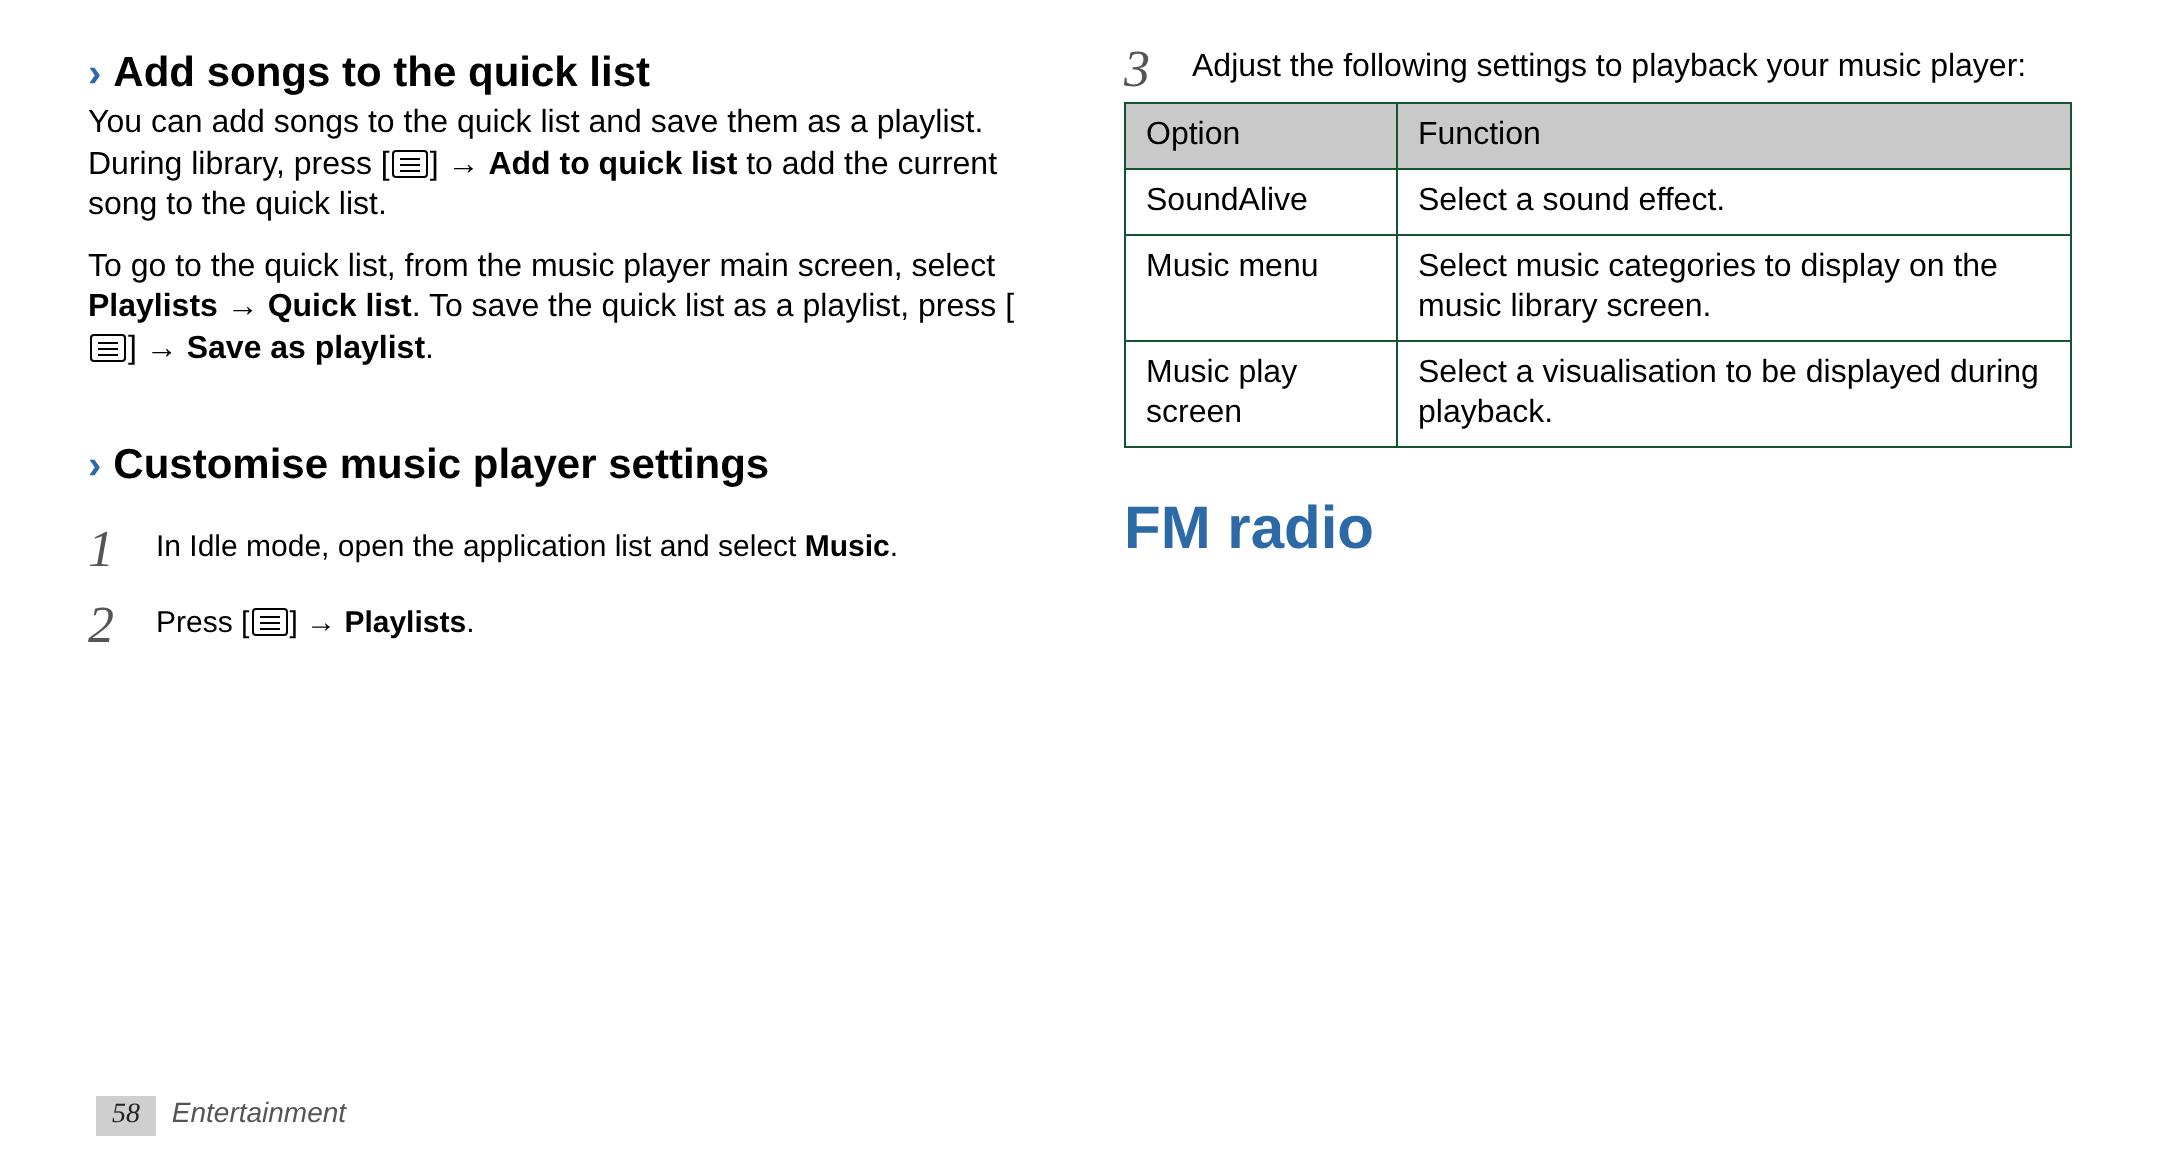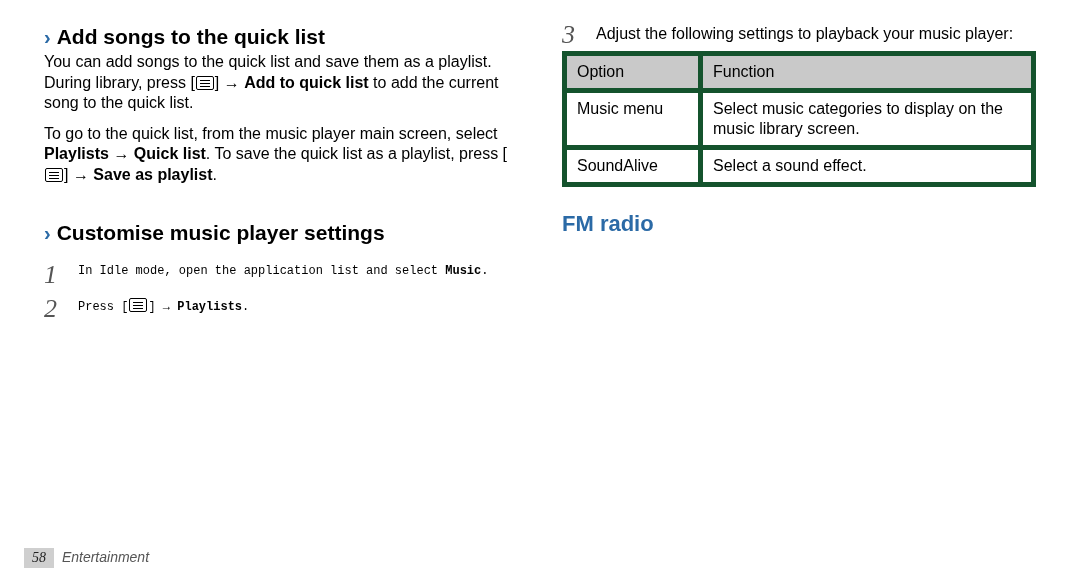--- a/index.html
+++ b/index.html
@@ -30,21 +30,21 @@
     margin: 0 0 2px 0;
     line-height: 1.25;
   }
   .chev {
     color: #2b6aa6;
     font-weight: 700;
     margin-right: 6px;
     font-size: 20px;
   }
   .h-section {
-    font-size: 22px;
+    font-size: 30px;
     font-weight: 700;
     color: #2b6aa6;
     margin: 24px 0 4px 0;
     line-height: 1.15;
   }
   p.body {
     font-size: 16px;
     line-height: 1.28;
     margin: 0 0 10px 0;
   }
@@ -71,57 +71,56 @@
   ol.steps {
     list-style: none;
     padding: 0;
     margin: 0;
     counter-reset: step;
   }
   ol.steps > li {
     counter-increment: step;
     position: relative;
     padding-left: 34px;
-    font-size: 12px;
+    font-size: 15px;
     line-height: 1.3;
     margin: 18px 0 10px 0;
-    font-family: Liberation Mono, monospace;
   }
   ol.steps > li::before {
     content: counter(step);
     position: absolute;
     left: 0; top: -6px;
     font-family: Georgia, "Times New Roman", serif;
     font-style: italic;
     font-size: 26px;
     color: #555;
   }
   
   table.opts {
     border-collapse: collapse;
     width: 100%;
     margin-top: 6px;
     font-size: 16px;
   }
   table.opts th, table.opts td {
-    border: 5px solid #14532d;
+    border: 1px solid #14532d;
     padding: 6px 10px;
     text-align: left;
     vertical-align: top;
     line-height: 1.25;
     font-weight: normal;
   }
   table.opts th {
     background: #c9c9c9;
   }
   table.opts td.opt-col { width: 136px; }
   
   .footer {
     position: absolute;
-    left: 24px;
+    left: 48px;
     top: 548px;
     font-size: 14px;
     color: #333;
   }
   .footer .pg {
     display: inline-block;
     background: #cfcfcf;
     padding: 2px 8px;
     font-style: italic;
     font-family: Georgia, serif;
@@ -191,26 +190,30 @@
 
     <table class="opts">
       <thead>
         <tr>
           <th class="opt-col">Option</th>
           <th>Function</th>
         </tr>
       </thead>
       <tbody>
         <tr>
+          <td class="opt-col">SoundAlive</td>
+          <td>Select a sound effect.</td>
+        </tr>
+        <tr>
           <td class="opt-col">Music menu</td>
           <td>Select music categories to display on the music library screen.</td>
         </tr>
         <tr>
-          <td class="opt-col">SoundAlive</td>
-          <td>Select a sound effect.</td>
+          <td class="opt-col">Music play screen</td>
+          <td>Select a visualisation to be displayed during playback.</td>
         </tr>
       </tbody>
     </table>
 
     <h2 class="h-section">FM radio</h2>
 
   </div>
 
 </div>
 

